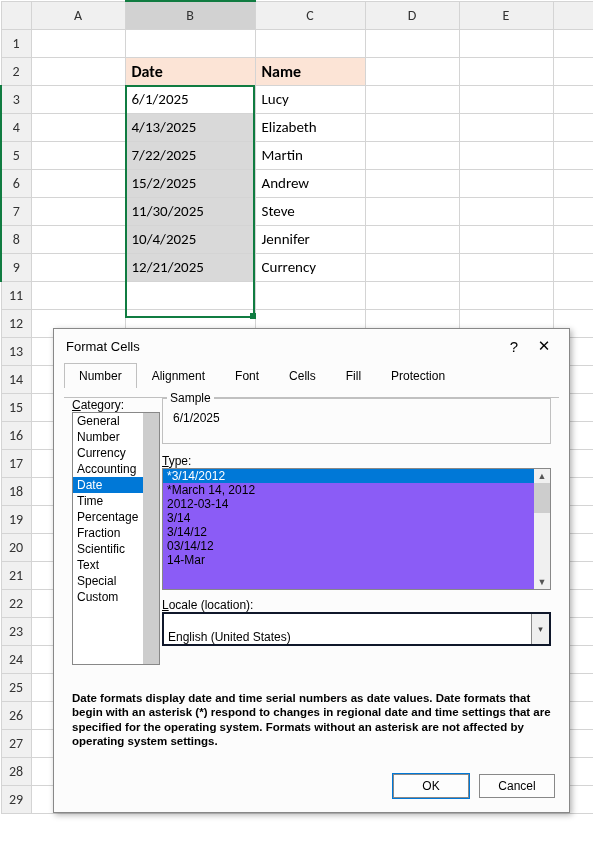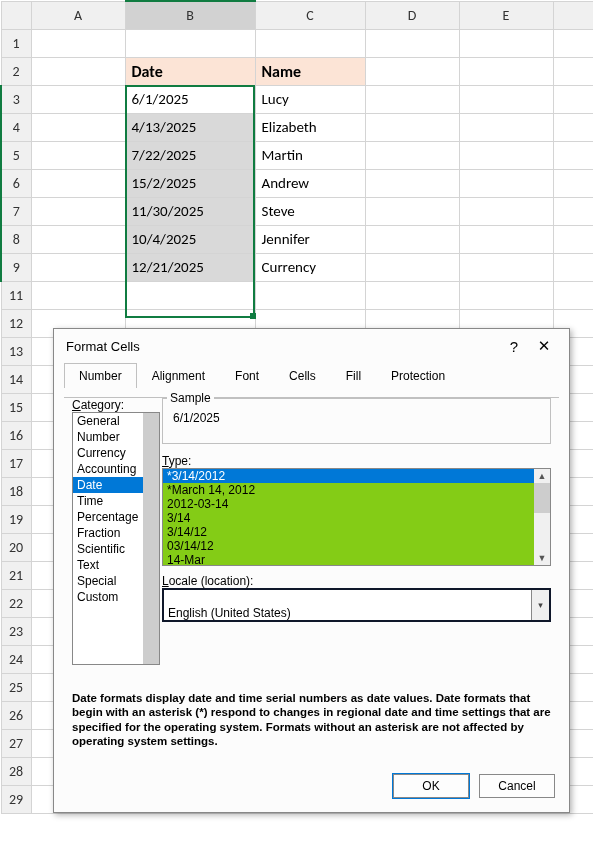--- a/index.html
+++ b/index.html
@@ -172,22 +172,22 @@
   .sample-label {
     position: absolute;
     top: -8px; left: 4px;
     background: #fcfcfc;
     padding: 0 3px;
   }
   .sample-val { padding: 8px 4px 0 4px; }
   .type-label { margin-top: 10px; display: inline-block; }
   .typebox {
     border: 1px solid #888;
-    background: #84cc16;
-    height: 98px;
+    background: #8b5cf6;
+    height: 122px;
     overflow: hidden;
     position: relative;
     font-size: 12px;
   }
   .typebox .item {
     padding: 0px 4px;
     cursor: pointer;
     white-space: nowrap;
     line-height: 14px;
   }

